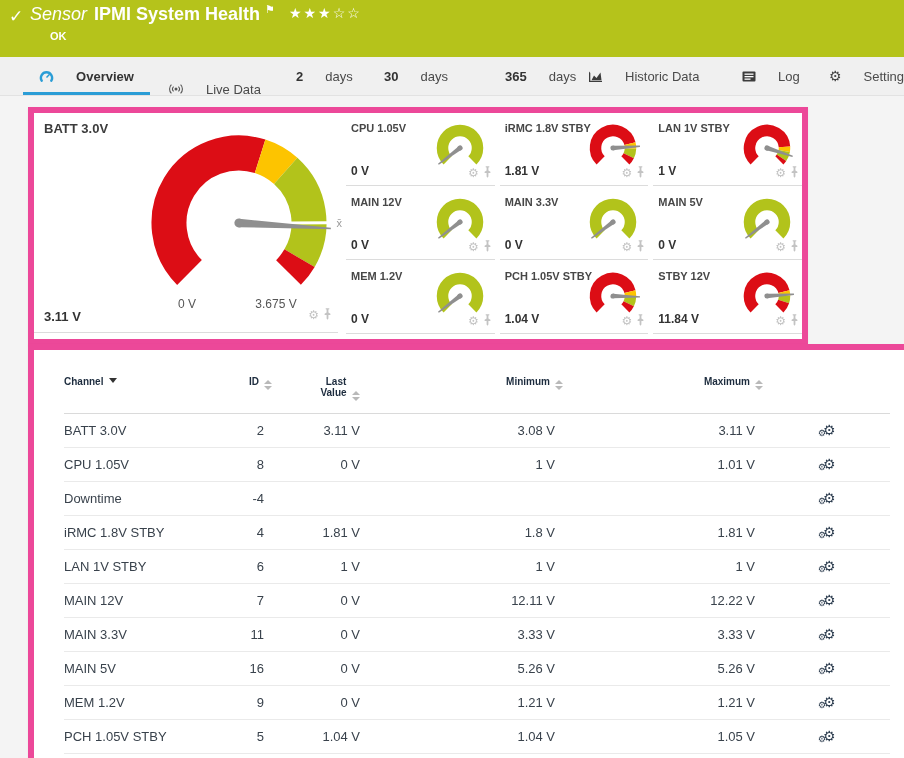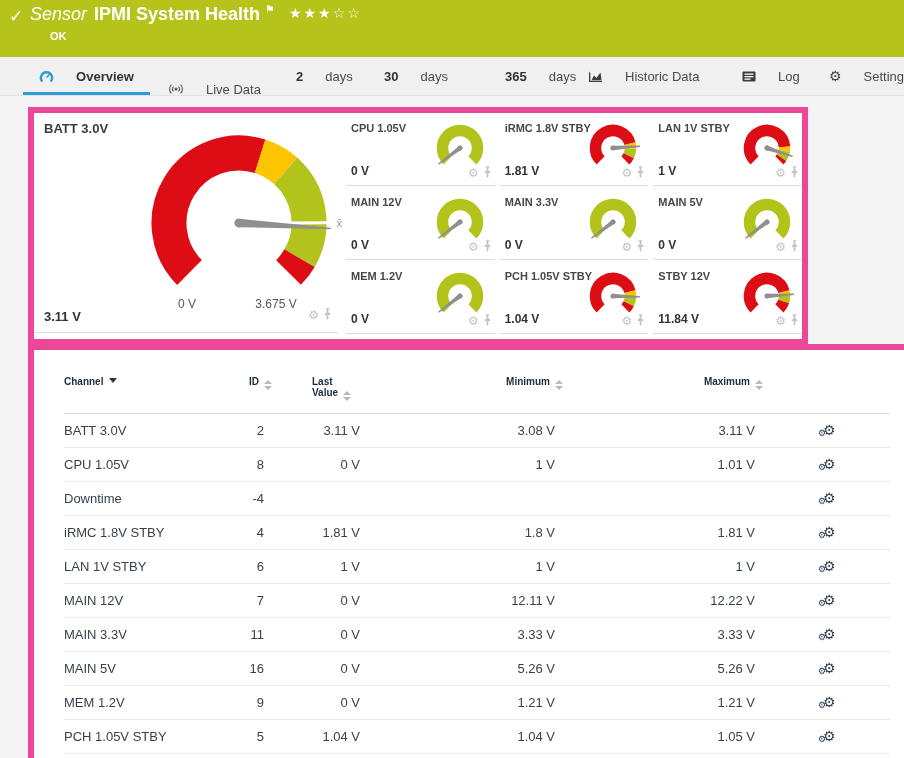--- a/index.html
+++ b/index.html
@@ -50,21 +50,21 @@
   .gcell .gvalue{position:absolute;left:5px;bottom:7px;font-size:12px;font-weight:bold;color:#333}
   .gcell svg.gauge{position:absolute;right:5px;top:6px}
   .gcell .cellicons{right:3px;bottom:3px}
 
   
   #table-panel table{border-collapse:collapse;margin-left:30px;width:826px;table-layout:fixed}
   th{font-size:10px;font-weight:bold;color:#1d2c3e;vertical-align:top;
      padding:26px 0 12px 0;border-bottom:1px solid #dadada;text-align:right}
   th.ch{text-align:left}
   th .hl{position:relative}
-  th .lv{display:inline-block;width:48px;text-align:left}
+  th .lv{display:inline-block;width:48px;text-align:center}
   td{font-size:13px;color:#39424c;border-bottom:1px solid #eaeaea;padding:9px 0;text-align:right;
      white-space:nowrap;overflow:hidden}
   td.ch{text-align:left}
   td.act{text-align:left;padding-left:68px}
   .sorts{display:inline-flex;flex-direction:column;gap:2px;width:0;overflow:visible;margin-left:5px;vertical-align:1px}
   .tri-u{width:0;height:0;border-left:4px solid transparent;border-right:4px solid transparent;border-bottom:4px solid #b9b9b9}
   .tri-d{width:0;height:0;border-left:4px solid transparent;border-right:4px solid transparent;border-top:4px solid #b9b9b9}
   .tri-sorted{display:inline-block;width:0;height:0;border-left:4px solid transparent;border-right:4px solid transparent;border-top:5px solid #333;margin-left:6px;vertical-align:2px}
   .rowgear{position:relative;display:inline-block;color:#2e3e50;font-size:14px;line-height:1;cursor:pointer}
   .rowgear .sm{position:absolute;left:-5px;top:6px;font-size:9px}

